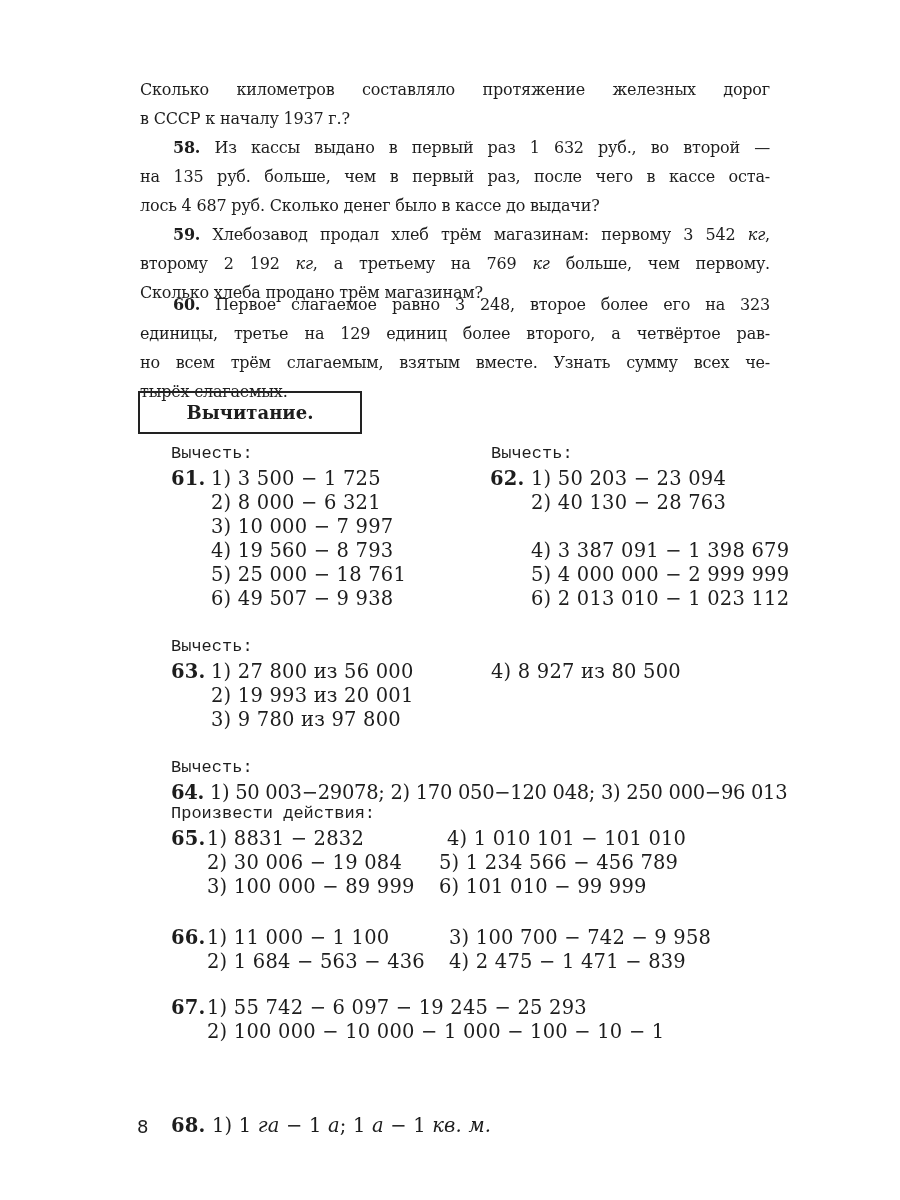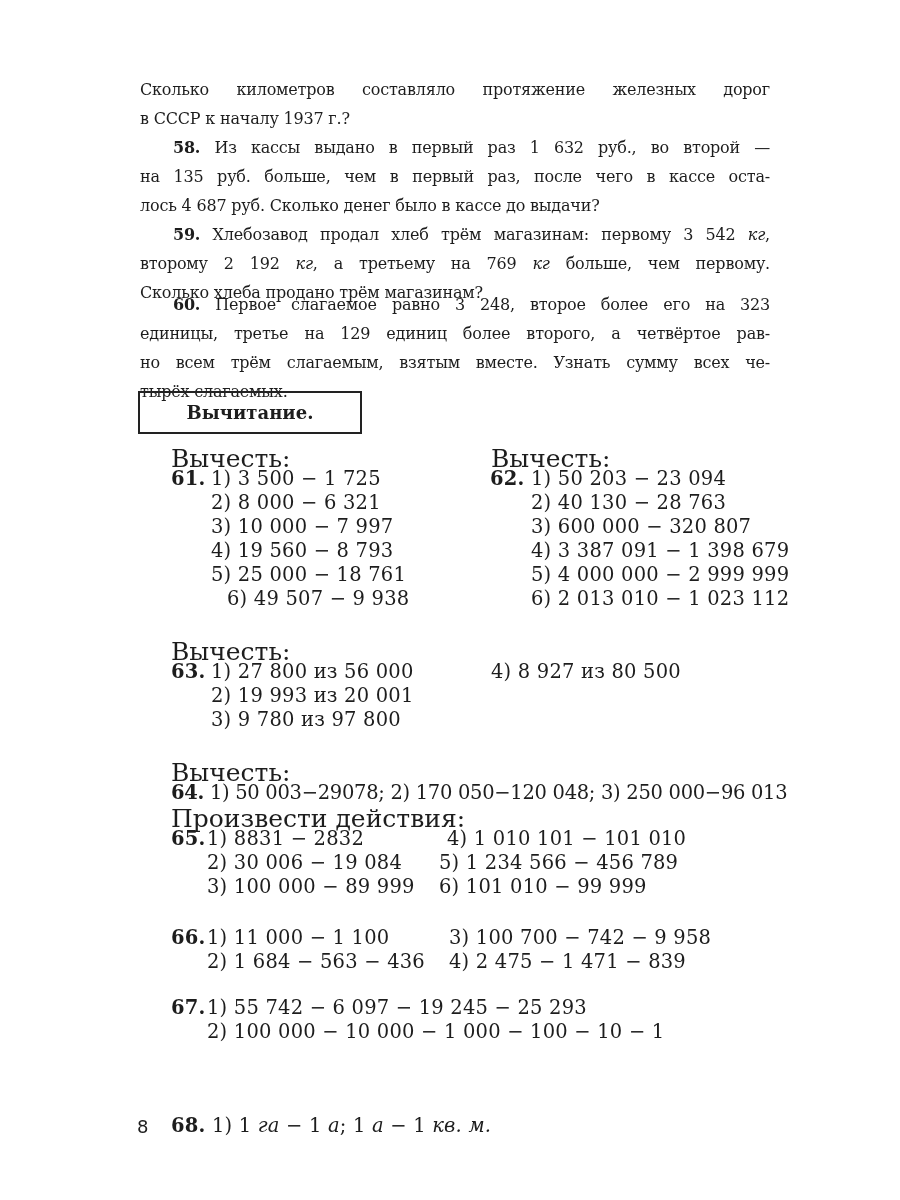--- a/index.html
+++ b/index.html
@@ -9,21 +9,21 @@
     .para { position: absolute; left: 140px; width: 630px; font-size: 16px; line-height: 29px;
       text-align: justify; letter-spacing: -0.2px; }
     .para .line { display: block; white-space: nowrap; text-align: justify; text-align-last: justify; }
     .para .line.last { text-align-last: left; }
     .indent { padding-left: 33px; }
     .num { font-weight: bold; }
     .it { font-style: italic; }
     .section-box { position: absolute; left: 138px; top: 391px; width: 224px; height: 43px;
       border: 2px solid #222; box-sizing: border-box; text-align: center; line-height: 39px;
       font-weight: bold; font-size: 18px; }
-    .label { position: absolute; font-size: 25px; }
+    .label { position: absolute; font-size: 17px; font-family: Liberation Mono, monospace; }
     .row { position: absolute; font-size: 19.5px; white-space: nowrap; letter-spacing: 0.2px; }
     .row b { font-weight: bold; }
     .page-number { position: absolute; left: 137px; top: 1116px; font-family: "DejaVu Sans", "Liberation Sans", sans-serif; font-size: 18px; }
   </style>
 </head>
 <body>
 
 <div class="page">
 
   <div class="para" style="top:75px;">
@@ -52,27 +52,26 @@
 
   <div class="section-box">Вычитание.</div>
 
   <div class="label" style="left:171px; top:444px;">Вычесть:</div>
   <div class="row" style="left:171px; top:467px;"><b>61.</b></div>
   <div class="row" style="left:211px; top:467px;">1) 3 500 − 1 725</div>
   <div class="row" style="left:211px; top:491px;">2) 8 000 − 6 321</div>
   <div class="row" style="left:211px; top:515px;">3) 10 000 − 7 997</div>
   <div class="row" style="left:211px; top:539px;">4) 19 560 − 8 793</div>
   <div class="row" style="left:211px; top:563px;">5) 25 000 − 18 761</div>
-  <div class="row" style="left:211px; top:587px;margin-left:16px;">6) 49 507 − 9 938</div>
+  <div class="row" style="left:211px; top:587px;">6) 49 507 − 9 938</div>
 
   <div class="label" style="left:491px; top:444px;">Вычесть:</div>
   <div class="row" style="left:490px; top:467px;"><b>62.</b></div>
   <div class="row" style="left:531px; top:467px;">1) 50 203 − 23 094</div>
   <div class="row" style="left:531px; top:491px;">2) 40 130 − 28 763</div>
-  <div class="row" style="left:531px; top:515px;">3) 600 000 − 320 807</div>
   <div class="row" style="left:531px; top:539px;">4) 3 387 091 − 1 398 679</div>
   <div class="row" style="left:531px; top:563px;">5) 4 000 000 − 2 999 999</div>
   <div class="row" style="left:531px; top:587px;">6) 2 013 010 − 1 023 112</div>
 
   <div class="label" style="left:171px; top:637px;">Вычесть:</div>
   <div class="row" style="left:171px; top:660px;"><b>63.</b></div>
   <div class="row" style="left:211px; top:660px;">1) 27 800 из 56 000</div>
   <div class="row" style="left:211px; top:684px;">2) 19 993 из 20 001</div>
   <div class="row" style="left:211px; top:708px;">3) 9 780 из 97 800</div>
   <div class="row" style="left:491px; top:660px;">4) 8 927 из 80 500</div>

